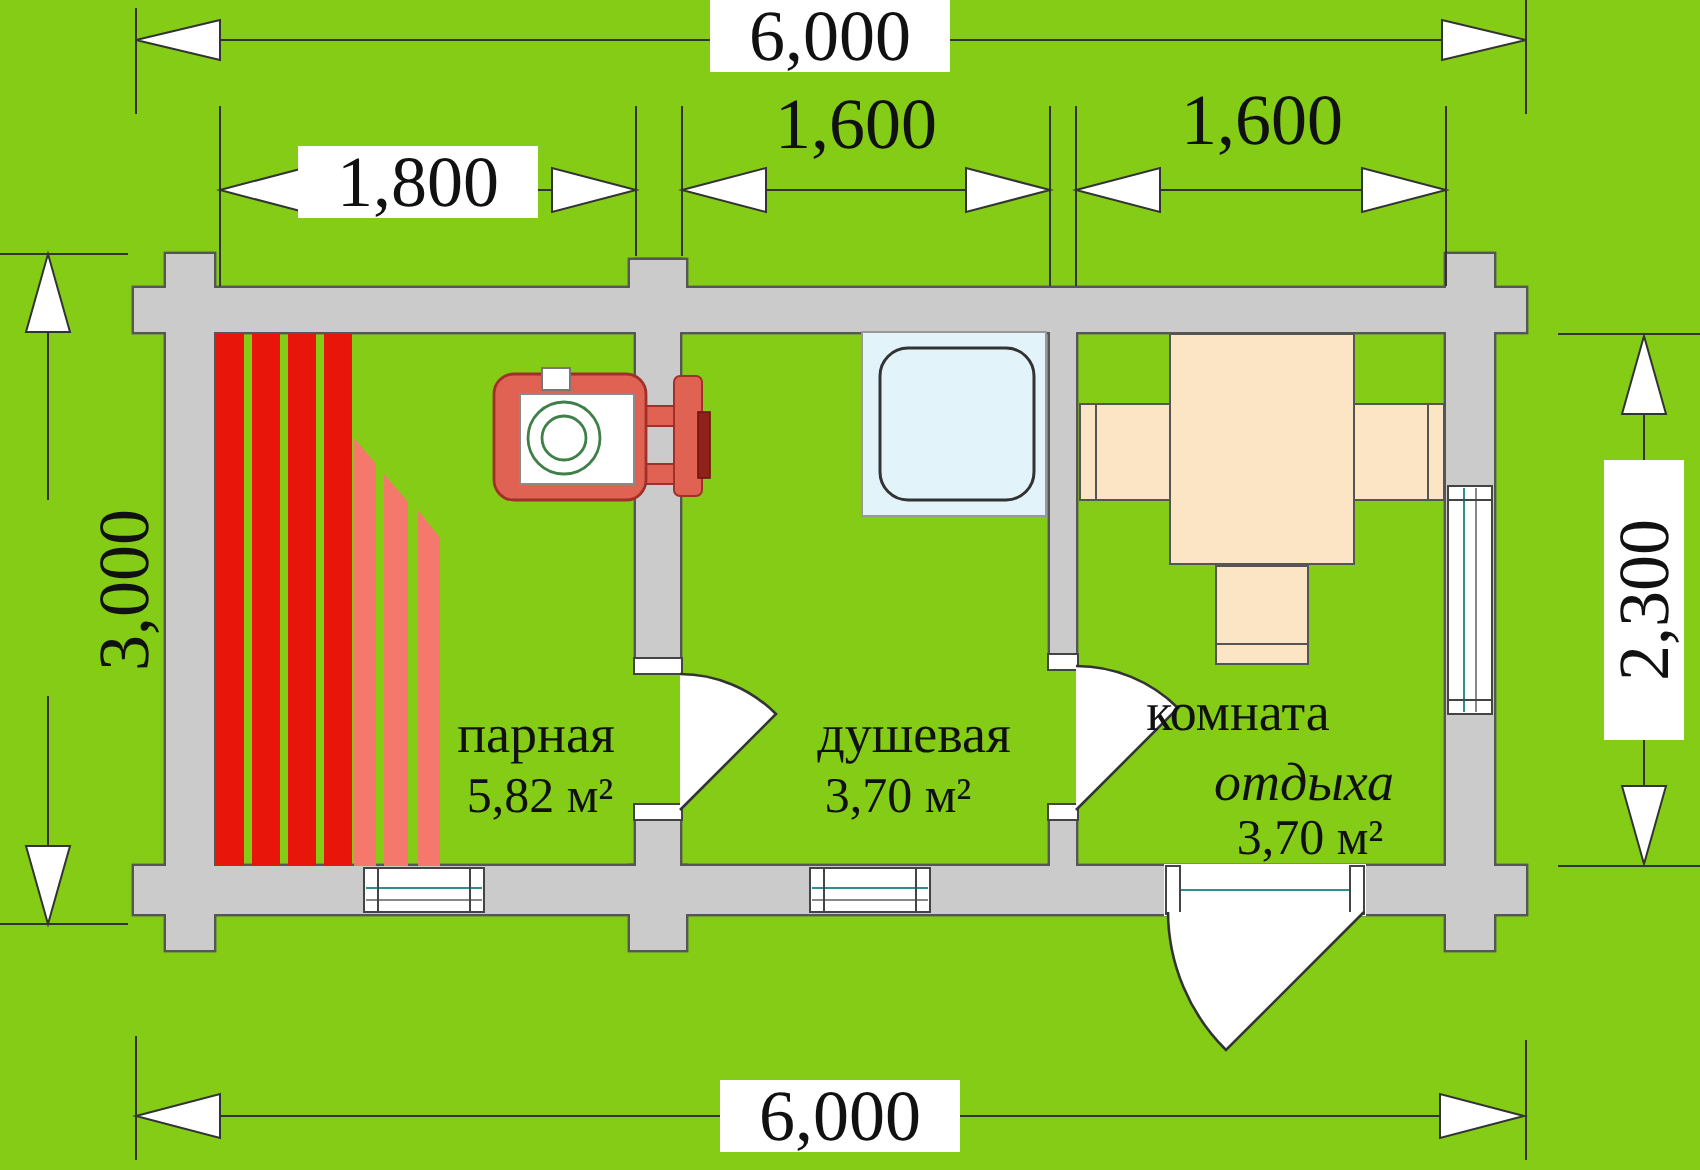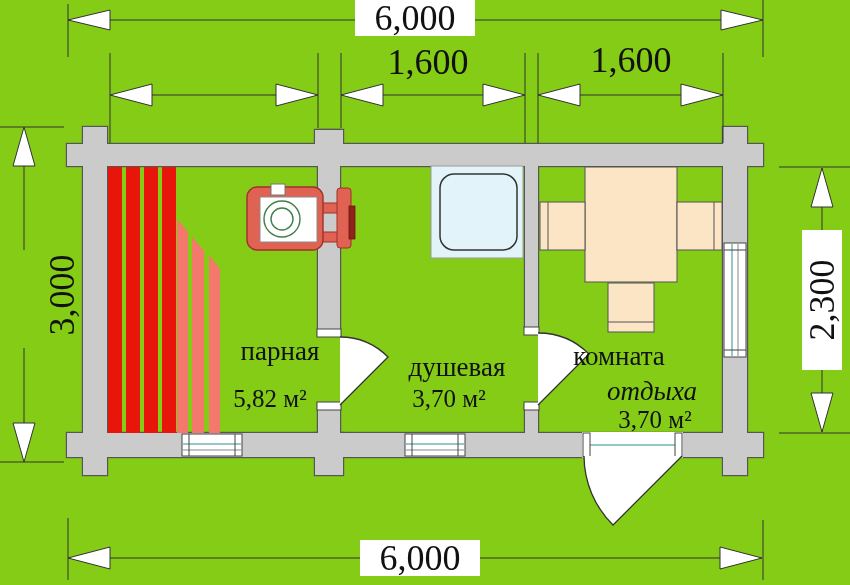--- a/index.html
+++ b/index.html
@@ -167,27 +167,28 @@
       <polygon points="24,127 13,166 35,166"></polygon>
       <polygon points="24,462 13,423 35,423"></polygon>
       <polygon points="822,168 811,207 833,207"></polygon>
       <polygon points="822,432 811,393 833,393"></polygon>
       <polygon points="68,558 110,547 110,569"></polygon>
       <polygon points="762,558 720,547 720,569"></polygon>
     </g>
   </svg>
 
   <div class="dimtext" style="left:355px;top:0px;width:120px;">6,000</div>
+  <div class="dimtext" style="left:149px;top:73px;width:120px;">1,800</div>
   <div class="dimtext nobg" style="left:368px;top:44px;width:120px;">1,600</div>
   <div class="dimtext nobg" style="left:571px;top:42px;width:120px;">1,600</div>
   <div class="dimtext nobg rot" style="left:-8px;top:275px;width:140px;height:40px;line-height:40px;">3,000</div>
   <div class="dimtext rot" style="left:752px;top:280px;width:140px;height:40px;line-height:40px;">2,300</div>
   <div class="dimtext" style="left:360px;top:540px;width:120px;">6,000</div>
 
-  <div class="roomlabel" style="left:178px;top:334px;padding-left:12px;">парная</div>
+  <div class="roomlabel" style="left:178px;top:350px;">парная</div>
   <div class="arealabel" style="left:180px;top:384px;">5,82 м²</div>
 
   <div class="roomlabel" style="left:367px;top:350px;">душевая</div>
   <div class="arealabel" style="left:359px;top:384px;">3,70 м²</div>
 
   <div class="roomlabel" style="left:529px;top:339px;">комната</div>
   <div class="roomlabel" style="left:562px;top:374px;font-style:italic;">отдыха</div>
   <div class="arealabel" style="left:565px;top:405px;">3,70 м²</div>
 
 </div>

